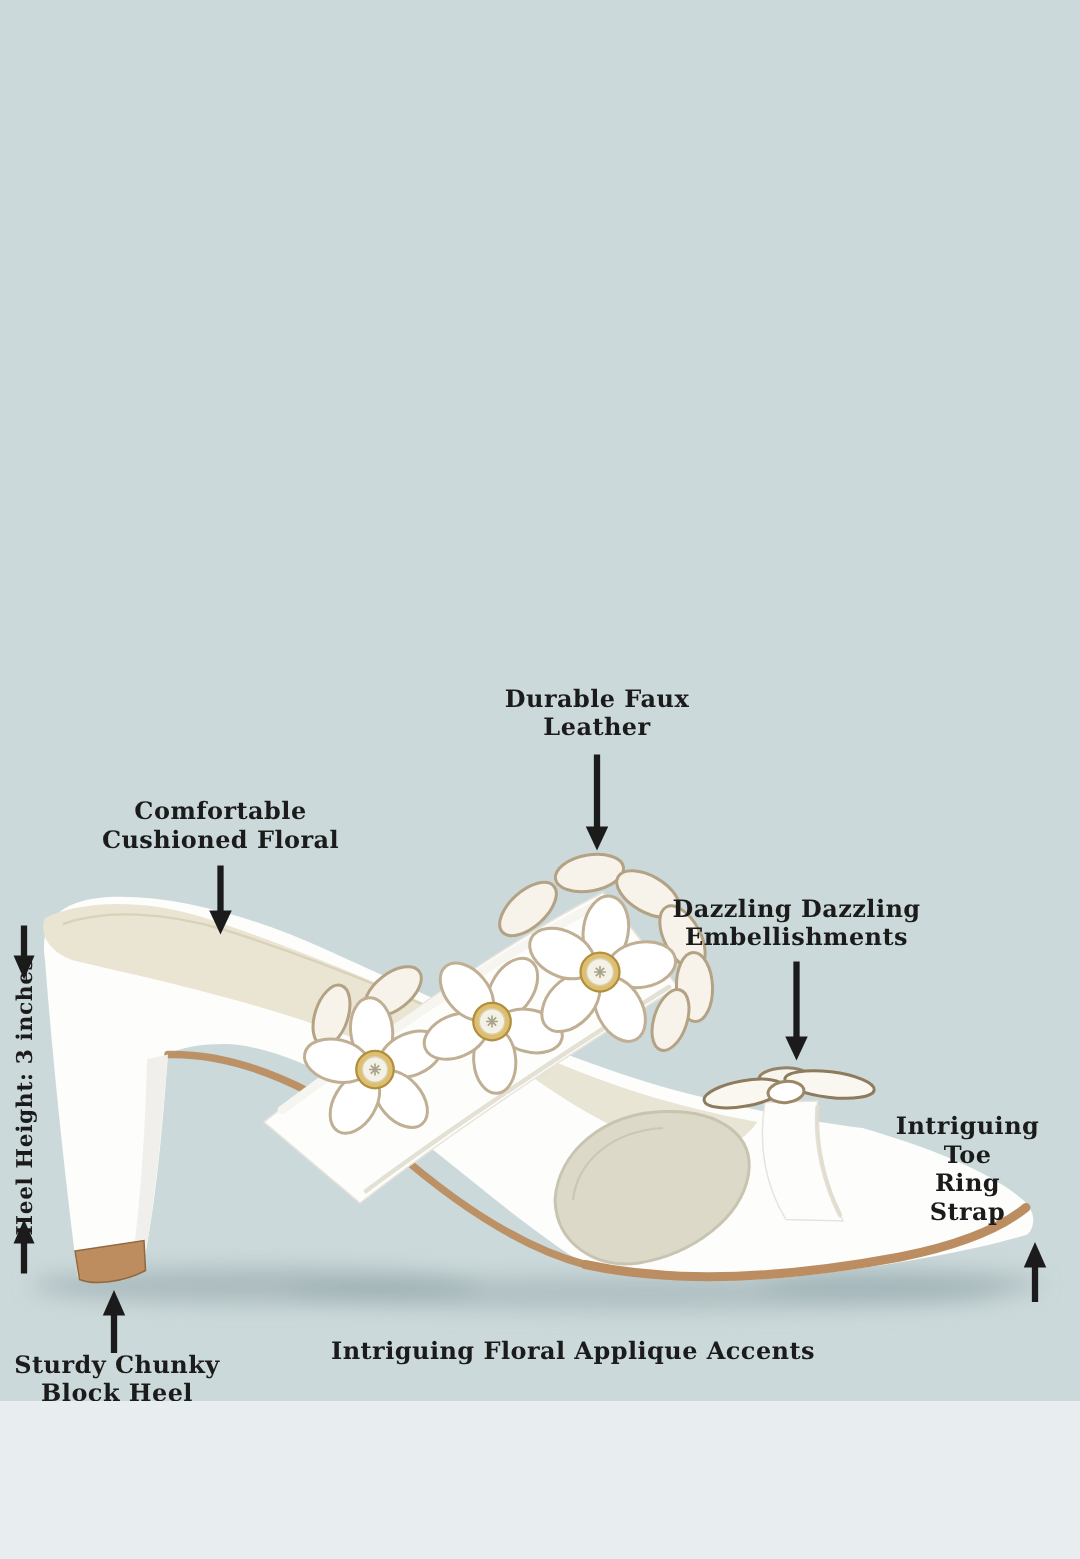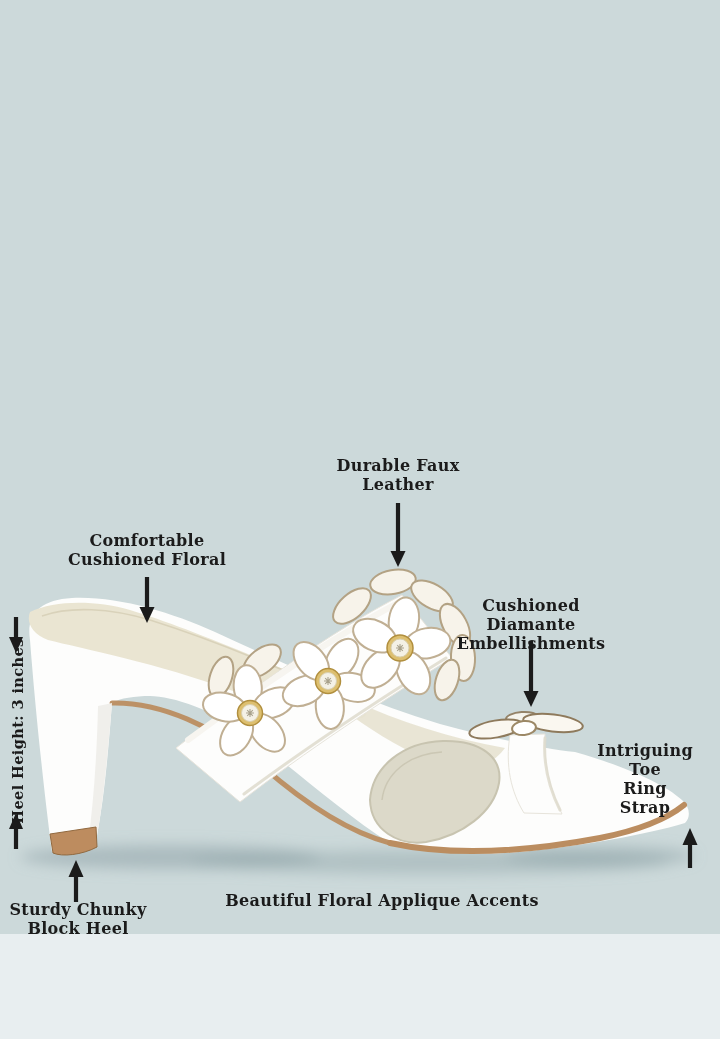--- a/index.html
+++ b/index.html
@@ -198,26 +198,26 @@
       <polygon class="arrow-head" points="682.5,845 697.5,845 690,828"></polygon>
     </g>
   </svg>
 
   <div class="label" style="left:398px;top:456px;">Durable Faux
 Leather</div>
 
   <div class="label" style="left:147px;top:531px;">Comfortable
 Cushioned Floral</div>
 
-  <div class="label" style="left:531px;top:596px;">Cushioned Diamante
+  <div class="label" style="left:531px;top:596px;">Dazzling Dazzling
 Embellishments</div>
 
   <div class="label" style="left:645px;top:741px;">Intriguing Toe
 Ring Strap</div>
 
   <div class="label vertical" style="left:17px;top:731px;">Heel Height: 3 inches</div>
 
   <div class="label" style="left:78px;top:900px;">Sturdy Chunky
 Block Heel</div>
 
-  <div class="label" style="left:382px;top:891px;">Beautiful Floral Applique Accents</div>
+  <div class="label" style="left:382px;top:891px;">Intriguing Floral Applique Accents</div>
 
 </div>
 
 </body></html>

